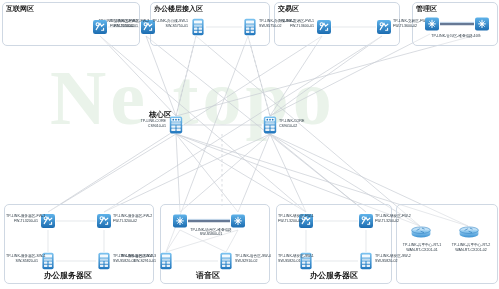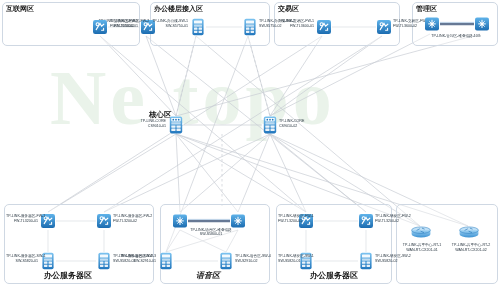--- a/index.html
+++ b/index.html
@@ -120,21 +120,21 @@
 
   <div class="zone" style="left:412px;top:2px;width:84px;height:42px;"></div>
   <div class="zone-title" style="left:416px;top:4px;">管理区</div>
 
   <div class="zone-title" style="left:137px;top:110px;font-size:7.5px;margin-left:12px;">核心区</div>
 
   <div class="zone" style="left:4px;top:204px;width:148px;height:78px;"></div>
   <div class="zone-title bottom" style="left:44px;top:270px;">办公服务器区</div>
 
   <div class="zone" style="left:160px;top:204px;width:108px;height:78px;"></div>
-  <div class="zone-title bottom" style="left:196px;top:270px;font-style:italic;">语音区</div>
+  <div class="zone-title bottom" style="left:196px;top:270px;">语音区</div>
 
   <div class="zone" style="left:276px;top:204px;width:114px;height:78px;"></div>
   <div class="zone-title bottom" style="left:310px;top:270px;">办公服务器区</div>
 
   <div class="zone" style="left:396px;top:204px;width:100px;height:78px;"></div>
 
   <svg width="0" height="0" style="position:absolute" aria-hidden="true">
     <defs>
       <linearGradient id="gBlue" x1="0" y1="0" x2="0" y2="1">
         <stop offset="0%" stop-color="#5fb3ea"></stop>

